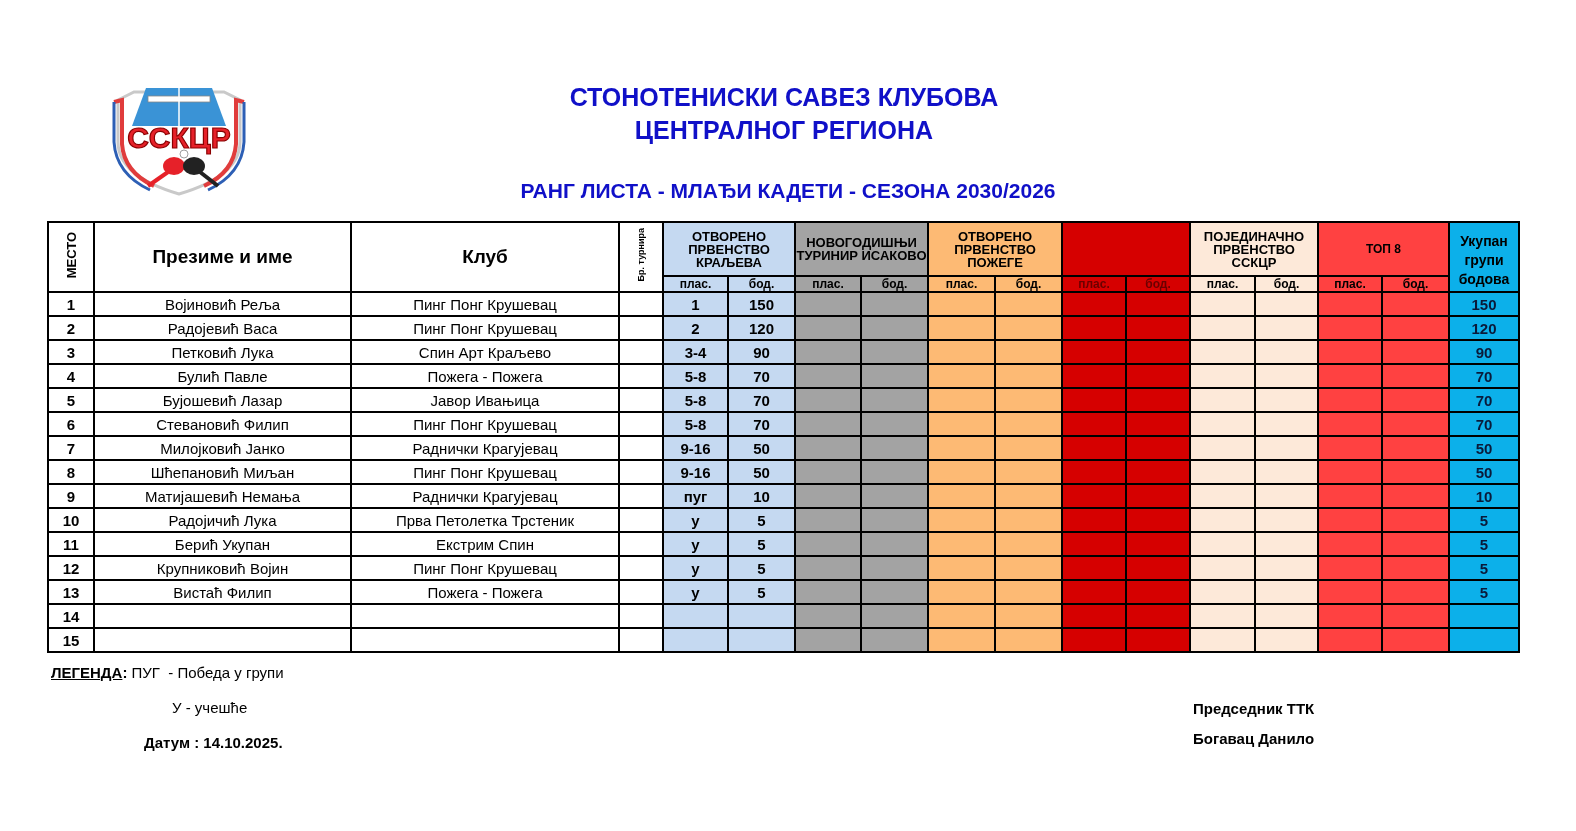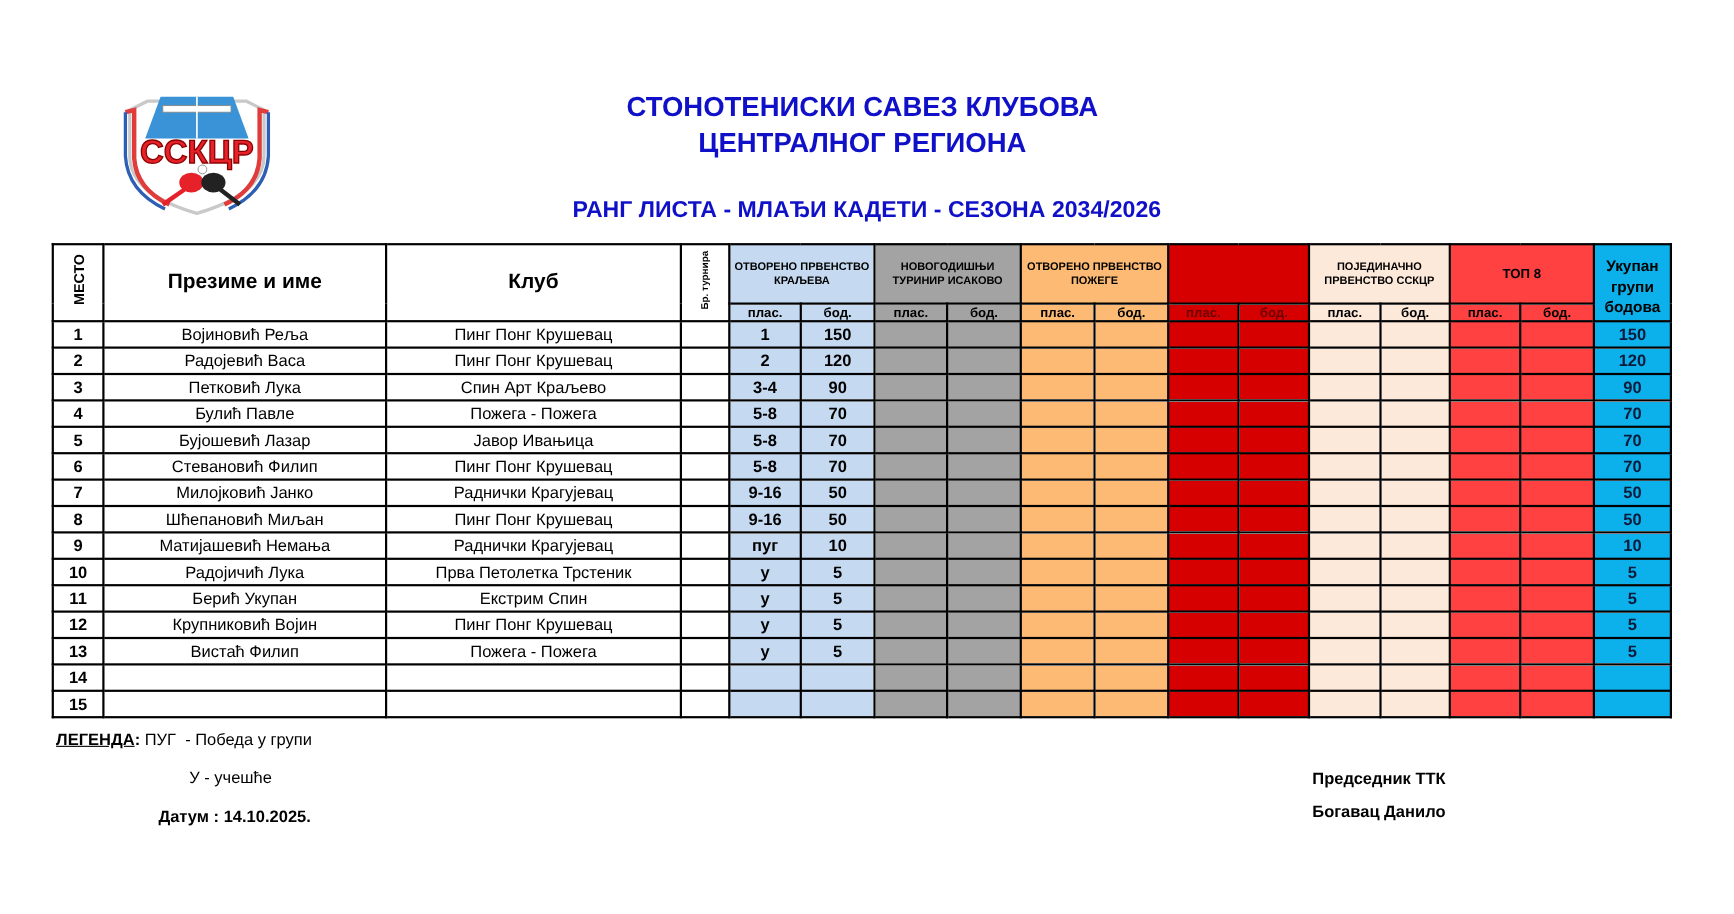--- a/index.html
+++ b/index.html
@@ -6,21 +6,21 @@
   body { width:1576px; height:831px; position:relative; overflow:hidden; font-family:"Liberation Sans", sans-serif; color:#000; }
   .logo { position:absolute; left:104px; top:78px; width:150px; height:120px; }
   .title { position:absolute; left:0; width:1576px; text-align:center; color:#1010c8; font-weight:bold; }
   .t1 { top:83px; font-size:25px; left:-4px; }
   .t2 { top:116px; font-size:25px; left:-4px; }
   .t3 { top:179px; font-size:21px; left:0; }
   table.rank { position:absolute; left:47px; top:221px; border-collapse:collapse; table-layout:fixed; }
   table.rank td, table.rank th { border:2px solid #000; padding:0; text-align:center; vertical-align:middle; overflow:hidden; white-space:nowrap; }
   table.rank td { height:22px; font-size:15px; }
   .hdr-big { font-size:19px; font-weight:bold; }
-  .hdr-small { font-size:10px; font-weight:bold; line-height:13px; white-space:normal !important; }
+  .hdr-small { font-size:13px; font-weight:bold; line-height:13px; white-space:normal !important; }
   .hdr-sub { font-size:12px; font-weight:bold; height:14px;margin-left:14px; }
   .rot { writing-mode:vertical-rl; transform:rotate(180deg); font-weight:bold; }
   .rot-mesto { font-size:13px; }
   .rot-br { font-size:9px; line-height:10px; }
   .bold { font-weight:bold; }
   .c-blue { background:#c5d9f1; }
   .c-green { background:#a3a3a3; }
   .c-orange { background:#fdba74; }
   .c-dred { background:#d60000; }
   .c-dred-txt { color:#6b0000; }
@@ -48,21 +48,21 @@
     <ellipse cx="70" cy="88" rx="11" ry="9" fill="#e62129"></ellipse>
     <line x1="64" y1="94" x2="44" y2="108" stroke="#e62129" stroke-width="4"></line>
     <ellipse cx="90" cy="88" rx="11" ry="9" fill="#222"></ellipse>
     <line x1="96" y1="94" x2="114" y2="108" stroke="#222" stroke-width="4"></line>
     <circle cx="80" cy="76" r="4" fill="#ffffff" stroke="#888" stroke-width="0.8"></circle>
   </svg>
 </div>
 
 <div class="title t1">СТОНОТЕНИСКИ САВЕЗ КЛУБОВА</div>
 <div class="title t2">ЦЕНТРАЛНОГ РЕГИОНА</div>
-<div class="title t3">РАНГ ЛИСТА - МЛАЂИ КАДЕТИ - СЕЗОНА 2034/2026</div>
+<div class="title t3">РАНГ ЛИСТА - МЛАЂИ КАДЕТИ - СЕЗОНА 2030/2026</div>
 
 <table class="rank">
   <colgroup>
     <col style="width:46px">
       <col style="width:257px">
       <col style="width:268px">
       <col style="width:44px">
     <col style="width:65px">
       <col style="width:67px">
     <col style="width:66px">

